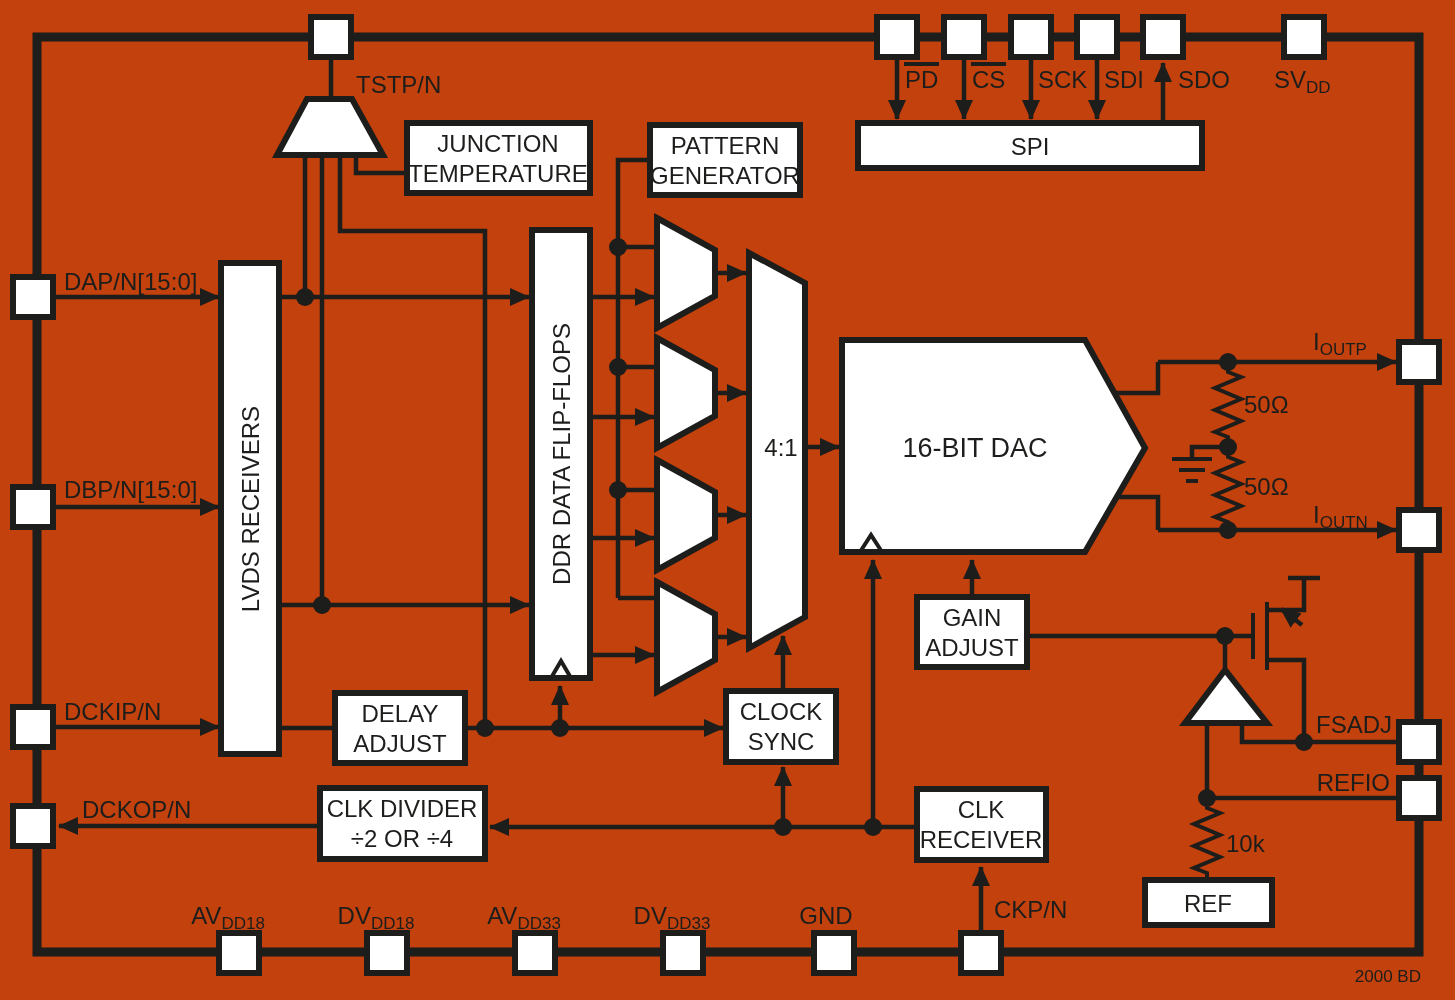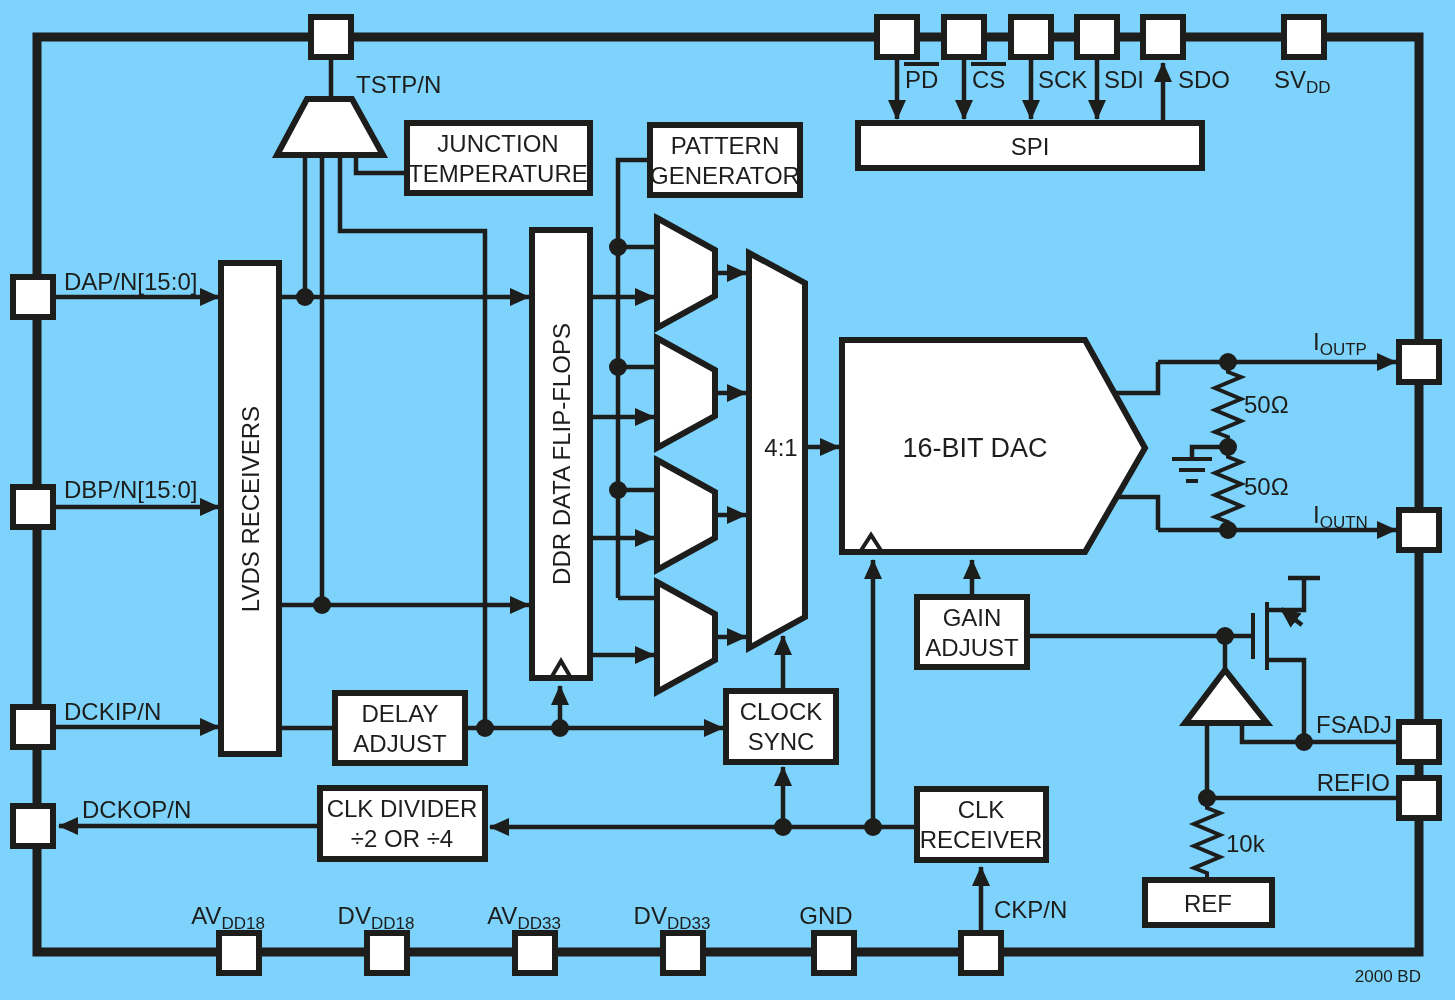--- a/index.html
+++ b/index.html
@@ -1,16 +1,16 @@
 <!DOCTYPE html>
 <html><head>
 <meta charset="utf-8">
 <style>
   html,body{margin:0;padding:0;background:#ffffff;}
-  .stage{position:relative;width:1455px;height:1000px;background:#7dd3fc;overflow:hidden;}
+  .stage{position:relative;width:1455px;height:1000px;background:#c2410c;overflow:hidden;}
   svg{display:block;font-family:"Liberation Sans", sans-serif;}
   .wire{stroke:#1d1d1b;stroke-width:4.5;fill:none;stroke-linecap:butt;}
   .thin{stroke:#1d1d1b;stroke-width:4;fill:none;}
   .boxln{stroke:#1d1d1b;stroke-width:6;fill:#ffffff;}
   .border{stroke:#1d1d1b;stroke-width:9;fill:none;}
   .pin{stroke:#1d1d1b;stroke-width:6;fill:#ffffff;}
   .dot{fill:#1d1d1b;stroke:none;}
   .lbl{fill:#1d1d1b;font-size:24px;}
   .sub{font-size:17px;}
   .note{fill:#1d1d1b;font-size:17px;}

